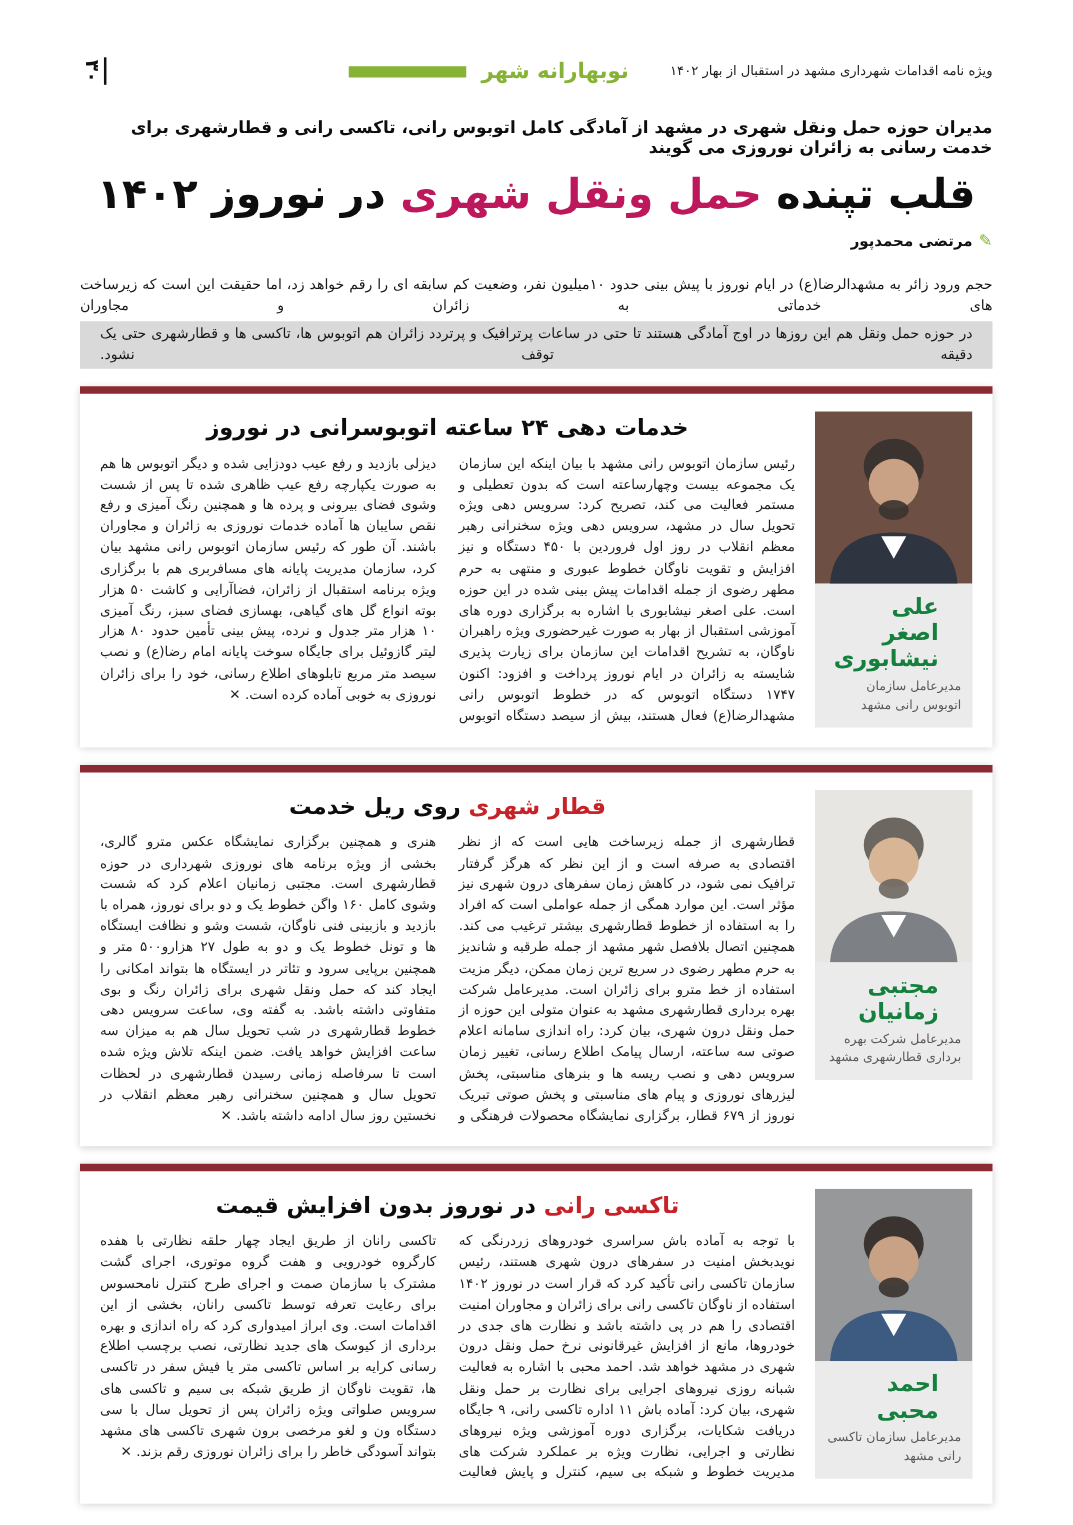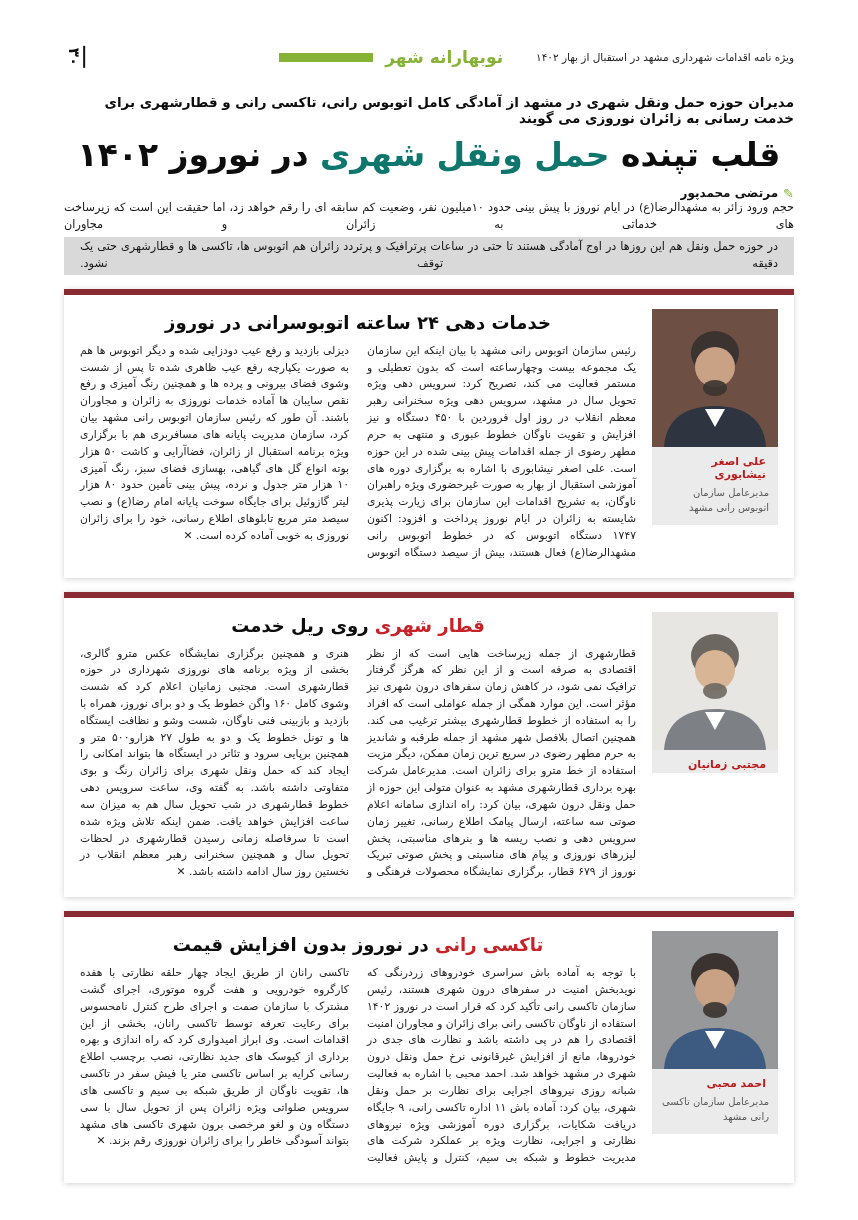--- a/index.html
+++ b/index.html
@@ -17,34 +17,34 @@
   .issue-label { font-size:10.5px; color:#222; letter-spacing:0; white-space:nowrap; }
   .section-title { font-size:17px; font-weight:bold; color:#86b336; margin-right:21px; white-space:nowrap; }
   .green-bar { width:94px; height:9px; background:#86b336; flex:0 0 auto; }
   .mast-spacer { flex:1 1 auto; }
   .page-number { font-size:15px; font-weight:bold; color:#111; transform:rotate(90deg); display:inline-block; padding:0 2px; border-top:2px solid #111; }
 
   
   .lede { margin-top:22px; }
   .kicker { text-align:right; font-size:13.5px; font-weight:bold; color:#0d0d0d; }
   .main-title { text-align:center; font-size:33px; font-weight:bold; margin-top:9px; color:#0d0d0d; }
-  .main-title .red { color:#0f766e; }
+  .main-title .red { color:#be185d; }
   .byline { display:flex; align-items:center; gap:5px; margin-top:12px; font-size:12px; font-weight:bold; color:#111; }
   .pen-icon { color:#86b336; font-size:13px; line-height:1; }
-  .lead-line { font-size:11.3px; line-height:1.5; color:#161616; text-align:justify; text-align-last:justify; margin-top:0; }
+  .lead-line { font-size:11.3px; line-height:1.5; color:#161616; text-align:justify; text-align-last:justify; margin-top:20px; }
   .lead-line.highlight { background:#d9d9d9; padding:2px 16px; margin-top:3px; }
 
   
   .card { margin-top:14px; background:#ffffff; box-shadow:0 1px 6px rgba(0,0,0,.18); }
   .card-bar { height:6px; background:#8a2b33; }
   .card-inner { display:flex; gap:16px; padding:14px 16px 16px; }
   .person { flex:0 0 126px; width:126px; background:#ebebeb; align-self:flex-start; }
   .photo { width:126px; height:138px; overflow:hidden; }
   .photo svg { display:block; width:100%; height:100%; }
-  .person-name { font-size:11px; font-weight:bold; color:#b91c1c; padding:8px 12px 2px; }
+  .person-name { font-size:18px; font-weight:bold; color:#15803d; padding:8px 27px 2px; }
   .person-title { font-size:10px; color:#5a5a5a; line-height:1.5; padding:2px 9px 10px;text-align:right; }
   .article { flex:1 1 auto; min-width:0; }
   .card-headline { text-align:center; font-size:18px; font-weight:bold; color:#0d0d0d; margin:3px 0 10px; }
   .card-headline .red { color:#c62228; }
   .body-text {
     font-size:10.8px; line-height:1.56; color:#1e1e1e;
     text-align:justify;
     column-count:2; column-gap:18px; column-fill:balance;
   }
 </style>
@@ -104,20 +104,21 @@
           <svg viewBox="0 0 126 138" preserveAspectRatio="none">
             <rect x="0" y="0" width="126" height="138" fill="#e7e6e3"></rect>
             <ellipse cx="63" cy="44" rx="24" ry="22" fill="#6d6761"></ellipse>
             <circle cx="63" cy="58" r="20" fill="#d8b695"></circle>
             <ellipse cx="63" cy="79" rx="12" ry="8" opacity="0.9" fill="#6d6761"></ellipse>
             <path d="M12,138 C14,108 36,97 63,97 C90,97 112,108 114,138 Z" fill="#7d8084"></path>
             <polygon points="53,100 63,118 73,100" fill="#ffffff"></polygon>
           </svg>
         </div>
         <div class="person-name">مجتبی زمانیان</div>
+        <div class="person-title">مدیرعامل شرکت بهره برداری قطارشهری مشهد</div>
       </aside>
       <div class="article">
         <h2 class="card-headline"><span class="red">قطار شهری</span><span> روی ریل خدمت</span></h2>
         <div class="body-text">قطارشهری از جمله زیرساخت هایی است که از نظر اقتصادی به صرفه است و از این نظر که هرگز گرفتار ترافیک نمی شود، در کاهش زمان سفرهای درون شهری نیز مؤثر است. این موارد همگی از جمله عواملی است که افراد را به استفاده از خطوط قطارشهری بیشتر ترغیب می کند. همچنین اتصال بلافصل شهر مشهد از جمله طرقبه و شاندیز به حرم مطهر رضوی در سریع ترین زمان ممکن، دیگر مزیت استفاده از خط مترو برای زائران است. مدیرعامل شرکت بهره برداری قطارشهری مشهد به عنوان متولی این حوزه از حمل ونقل درون شهری، بیان کرد: راه اندازی سامانه اعلام صوتی سه ساعته، ارسال پیامک اطلاع رسانی، تغییر زمان سرویس دهی و نصب ریسه ها و بنرهای مناسبتی، پخش لیزرهای نوروزی و پیام های مناسبتی و پخش صوتی تبریک نوروز از ۶۷۹ قطار، برگزاری نمایشگاه محصولات فرهنگی و هنری و همچنین برگزاری نمایشگاه عکس مترو گالری، بخشی از ویژه برنامه های نوروزی شهرداری در حوزه قطارشهری است. مجتبی زمانیان اعلام کرد که شست وشوی کامل ۱۶۰ واگن خطوط یک و دو برای نوروز، همراه با بازدید و بازبینی فنی ناوگان، شست وشو و نظافت ایستگاه ها و تونل خطوط یک و دو به طول ۲۷ هزارو۵۰۰ متر و همچنین برپایی سرود و تئاتر در ایستگاه ها بتواند امکانی را ایجاد کند که حمل ونقل شهری برای زائران رنگ و بوی متفاوتی داشته باشد. به گفته وی، ساعت سرویس دهی خطوط قطارشهری در شب تحویل سال هم به میزان سه ساعت افزایش خواهد یافت. ضمن اینکه تلاش ویژه شده است تا سرفاصله زمانی رسیدن قطارشهری در لحظات تحویل سال و همچنین سخنرانی رهبر معظم انقلاب در نخستین روز سال ادامه داشته باشد. ✕</div>
       </div>
     </div>
   </section>
 
   <section class="card">
     <div class="card-bar"></div>

